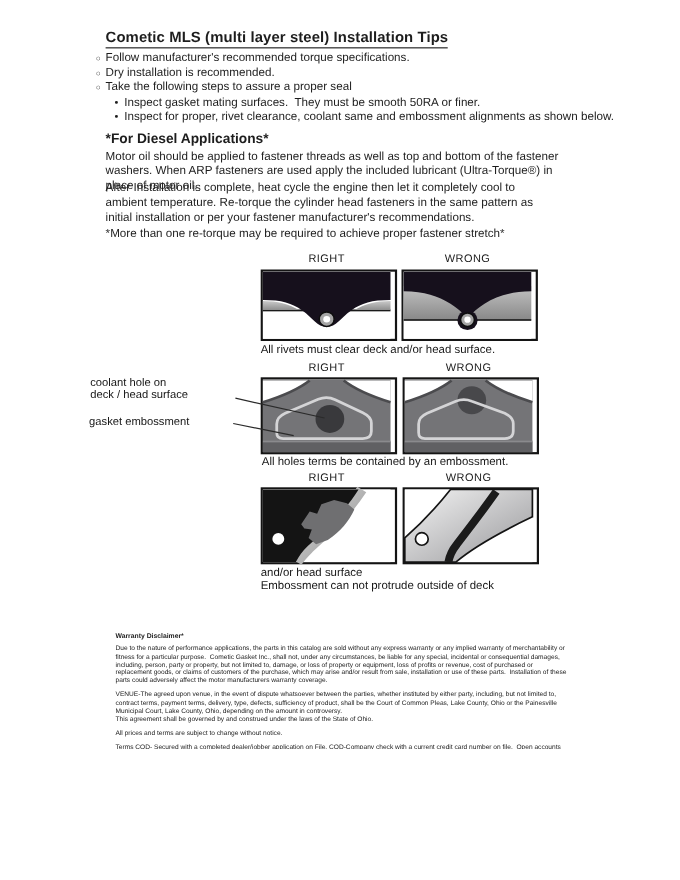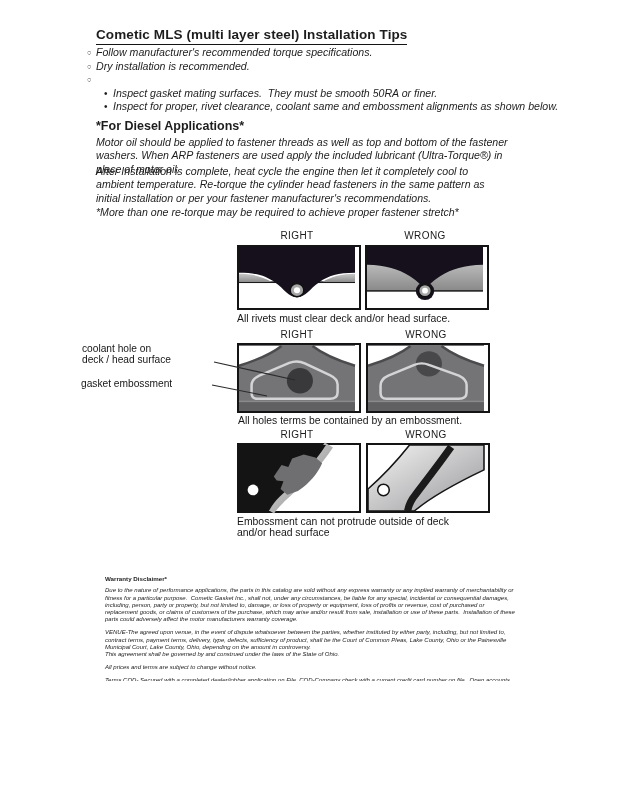--- a/index.html
+++ b/index.html
@@ -1,21 +1,21 @@
 <!DOCTYPE html>
 <html><head>
 <meta charset="utf-8">
 <style>
   html,body{margin:0;padding:0;background:#ffffff;}
   .page{
     position:relative;width:618px;height:681px;background:#ffffff;overflow:hidden;
     font-family:"Liberation Sans","DejaVu Sans",sans-serif;color:#1d1d1d;
   }
   .abs{position:absolute;}
-  .pre{white-space:pre-wrap;font-style:italic;}
+  .pre{white-space:pre-wrap;}
   
   .title{font-size:13.5px;font-weight:bold;letter-spacing:.1px;border-bottom:1.6px solid #141414;padding-bottom:2px;}
   
   .bullets{font-size:10.6px;line-height:13.5px;width:480px;}
   .brow{display:flex;align-items:flex-start;}
   .bmark{width:9px;flex:0 0 9px;font-size:7.5px;line-height:13.5px;color:#1d1d1d;}
   .sub .bmark{font-size:10px;}
   .sub{margin-left:17px;}
   
   .h2{font-size:12.5px;font-weight:bold;}
@@ -48,20 +48,21 @@
     <div class="brow">
       <span class="bmark">○</span>
       <span class="pre">Follow manufacturer's recommended torque specifications.</span>
     </div>
     <div class="brow">
       <span class="bmark">○</span>
       <span class="pre">Dry installation is recommended.</span>
     </div>
     <div class="brow">
       <span class="bmark">○</span>
+      <span class="pre">Take the following steps to assure a proper seal</span>
     </div>
     <div class="brow sub">
       <span class="bmark">•</span>
       <span class="pre">Inspect gasket mating surfaces.  They must be smooth 50RA or finer.</span>
     </div>
     <div class="brow sub">
       <span class="bmark">•</span>
       <span class="pre">Inspect for proper, rivet clearance, coolant same and embossment alignments as shown below.</span>
     </div>
   </div>
@@ -184,22 +185,22 @@
           </linearGradient>
         </defs>
       <rect width="120" height="69" fill="#ffffff"></rect>
       <path d="M0,46 C18,30 32,14 43,0 L120,0 L120,26 C95,38 68,52 48,69 L0,69 Z" fill="url(#g4)" stroke="#141414" stroke-width="1.6"></path>
       <path d="M86,2 C72,22 58,40 49,52 C45,57 42,63 41,69" stroke="#1b1b1b" stroke-width="7.5" fill="none"></path>
       <circle cx="16" cy="47" r="6" fill="#ffffff" stroke="#141414" stroke-width="1.6"></circle>
     </svg>
   </div>
 
   <div class="abs cap" style="left:237px;top:516px;">
+    <div>and/or head surface</div>
     <div>Embossment can not protrude outside of deck</div>
-    <div>and/or head surface</div>
   </div>
 
   <div class="abs legal" style="left:105px;top:575px;">
     <p class="lh">Warranty Disclaimer*</p>
     <p class="lp pre">Due to the nature of performance applications, the parts in this catalog are sold without any express warranty or any implied warranty of merchantability or fitness for a particular purpose.  Cometic Gasket Inc., shall not, under any circumstances, be liable for any special, incidental or consequential damages, including, person, party or property, but not limited to, damage, or loss of property or equipment, loss of profits or revenue, cost of purchased or replacement goods, or claims of customers of the purchase, which may arise and/or result from sale, installation or use of these parts.  Installation of these parts could adversely affect the motor manufacturers warranty coverage.</p>
     <p class="lp0 pre">VENUE-The agreed upon venue, in the event of dispute whatsoever between the parties, whether instituted by either party, including, but not limited to, contract terms, payment terms, delivery, type, defects, sufficiency of product, shall be the Court of Common Pleas, Lake County, Ohio or the Painesville Municipal Court, Lake County, Ohio, depending on the amount in controversy.</p>
     <p class="lp pre">This agreement shall be governed by and construed under the laws of the State of Ohio.</p>
     <p class="lp pre">All prices and terms are subject to change without notice.</p>
     <p class="lp pre">Terms COD- Secured with a completed dealer/jobber application on File, COD-Company check with a current credit card number on file.  Open accounts may be established by well rated firms.  A credit application is available upon request.  Open accounts are due payable Net 30 days from date of invoice.  No statement will be sent.  If an account becomes 60 or more days past due, it is subject to being placed on credit hold.  No orders will be shipped or new orders accepted until past due balance is paid.  If an account becomes 90 or more days past due, it is subject to being placed for collections.  All costs of collection are the responsibility of the customer, including attorney fees, court costs, and other expenses of litigation.</p>
     <p class="lp pre">Returns- Authorized (RGA) must be obtained in advance on all returns.  A packing slip or invoice number must accompany the merchandise.  No returns after 30 days from invoice date.  All returns are subject to a 25% restocking charge.  All custom designed and custom manufactured gaskets are non-returnable.</p>

